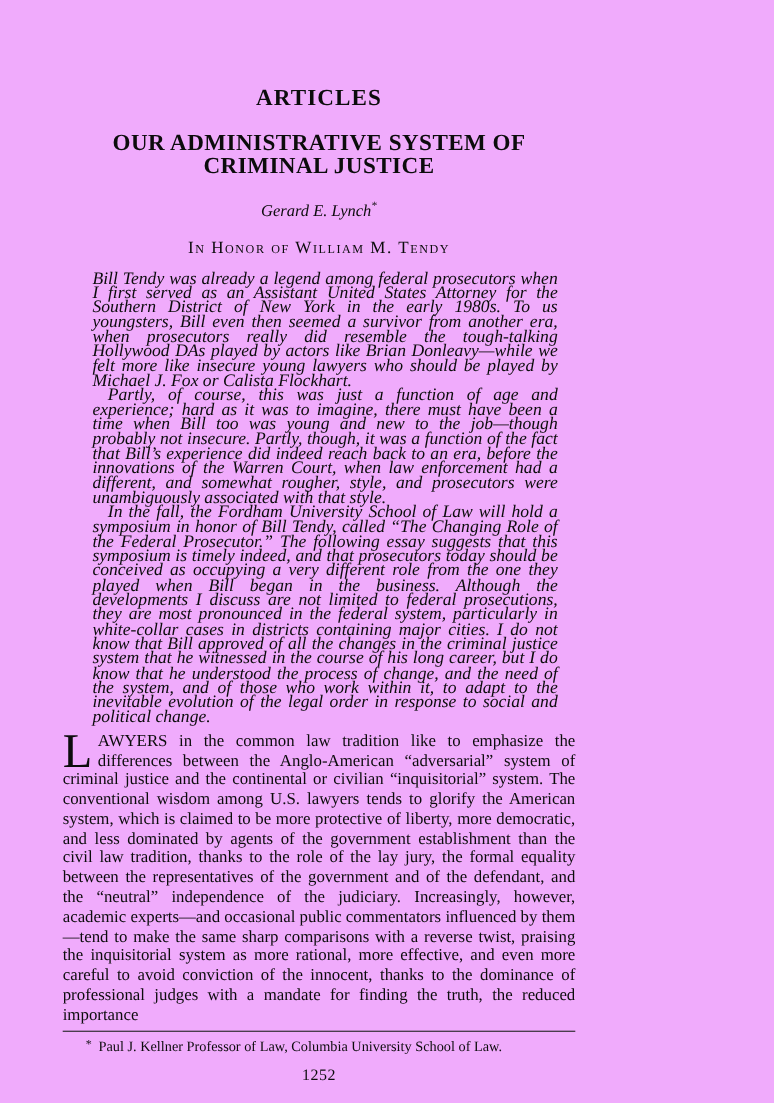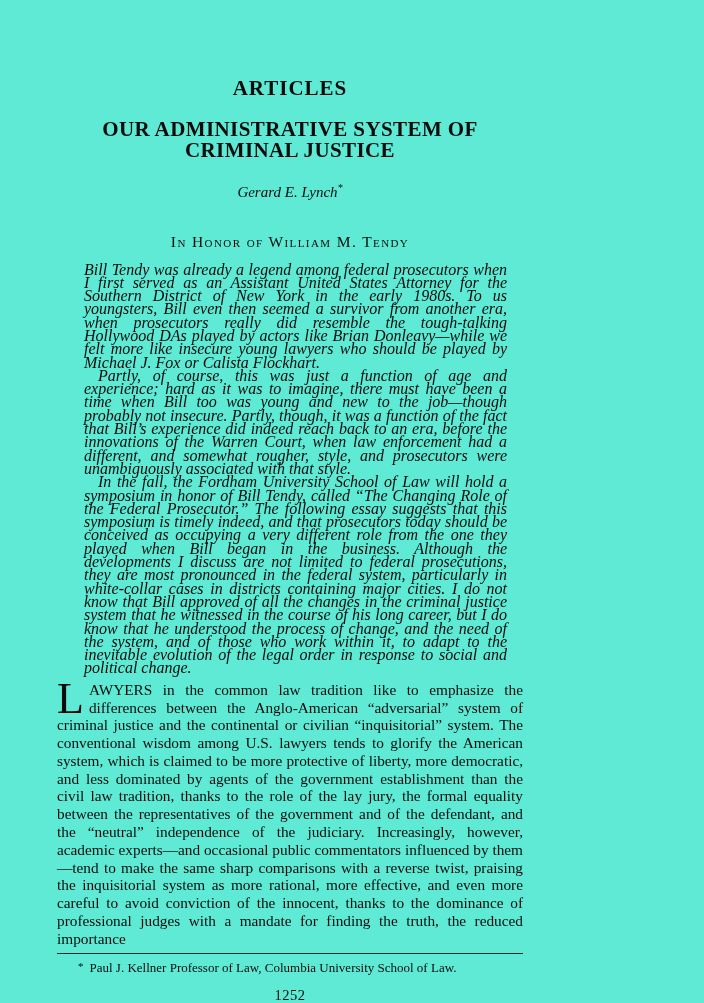--- a/index.html
+++ b/index.html
@@ -4,21 +4,21 @@
 <style>
   html, body {
     margin: 0;
     padding: 0;
     background: #ffffff;
   }
   .page {
     position: relative;
     width: 704px;
     height: 1003px;
-    background: #5eead4;
+    background: #f0abfc;
     font-family: "Liberation Serif", serif;
     color: #0c0c0c;
     overflow: hidden;
   }
   .content {
     position: absolute;
     left: 57px;
     top: 0;
     width: 466px;
   }
@@ -43,21 +43,21 @@
     text-align: center;
     font-size: 15px;
     font-style: italic;
     line-height: 1;
   }
   .note-mark {
     font-size: 10px;
     line-height: 0;
   }
   .h-dedication {
-    margin-top: 34px;
+    margin-top: 18px;
     text-align: center;
     font-size: 15.5px;
     font-variant: small-caps;
     letter-spacing: 1.4px;
     line-height: 1;
   }
   .quote {
     margin: 13px 16px 0 27px;
   }
   .quote p {

